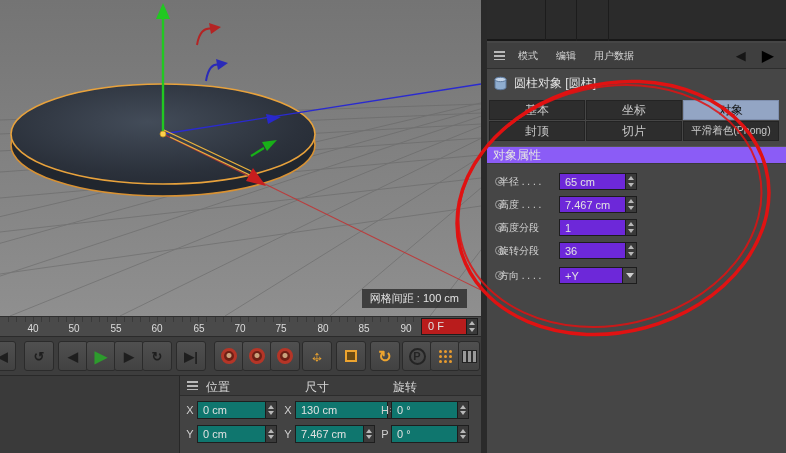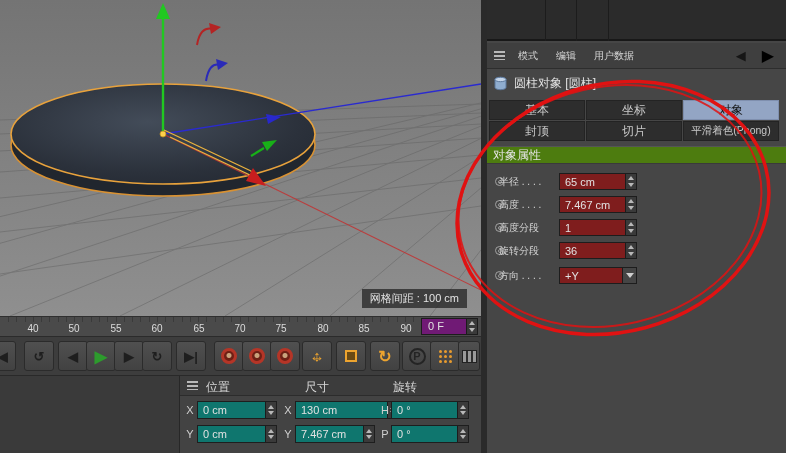--- a/index.html
+++ b/index.html
@@ -14,21 +14,21 @@
   .grid-label { position:absolute; right:14px; bottom:8px; background:rgba(32,32,32,.72);
                 color:#e3e3e3; font-size:11px; padding:2px 8px; white-space:nowrap;margin-top:39px; }
 
   
   .ruler { position:absolute; left:0; top:316px; width:481px; height:21px;
            background:#4a4a4a; border-top:1px solid #2f2f2f; border-bottom:1px solid #2b2b2b; }
   .ruler-ticks { position:absolute; left:8px; top:0; width:410px; height:5px;
                  background:repeating-linear-gradient(90deg,#3a3a3a 0 1px,transparent 1px 8.27px); }
   .rnum { position:absolute; top:6px; width:30px; text-align:center; font-size:10px; color:#dcdcdc; }
   .frame-box { position:absolute; left:421px; top:1px; width:57px; height:17px;
-               background:#701a75; border:1px solid #1d1d1d; display:flex; align-items:stretch; }
+               background:#b91c1c; border:1px solid #1d1d1d; display:flex; align-items:stretch; }
   .frame-box .vtext { flex:1; font-size:11px; color:#e0e0e0; padding:1px 0 0 6px; }
 
   
   .stepper { width:11px; border-left:1px solid #1c1c1c; background:#3a3a3a;
              display:flex; flex-direction:column; justify-content:space-evenly; align-items:center; }
   .stepper i { width:0; height:0; border-left:3px solid transparent; border-right:3px solid transparent; }
   .stepper i.up { border-bottom:4px solid #b8b8b8; }
   .stepper i.dn { border-top:4px solid #b8b8b8; }
   .ddbtn { width:14px; border-left:1px solid #1c1c1c; background:#454545;
            display:flex; align-items:center; justify-content:center; }
@@ -91,30 +91,30 @@
              display:flex; align-items:center; }
   .cyl-icon { margin:0 7px 0 7px; }
   .obj-title { font-size:12px; color:#e2e2e2; }
   .tabrow { position:absolute; left:2px; display:flex; gap:1px; }
   .tab { width:96px; height:20px; background:#2d2d2d; border:1px solid #232323;
          color:#c9c9c9; font-size:12px; display:flex; align-items:center; justify-content:center;
          cursor:pointer; white-space:nowrap; }
   .tab.active { background:#93a5c4; border-color:#7f8fae; color:#131313; }
   .tab.small { font-size:10.5px; }
   .section-strip { position:absolute; left:0; top:146px; width:299px; height:18px;
-                   background:#4d7c0f; border-top:1px solid #555; border-bottom:1px solid #3a3a3a;
+                   background:#8b5cf6; border-top:1px solid #555; border-bottom:1px solid #3a3a3a;
                    font-size:12px; color:#e4e4e4; padding-left:6px; line-height:17px; }
   .field { position:absolute; left:0; width:299px; height:20px; }
   .adot { position:absolute; left:8px; top:5px; width:9px; height:9px; border:1px solid #a2a2a2;
           border-radius:50%; cursor:pointer; }
   .adot::after { content:""; position:absolute; inset:1.5px; border:1px solid #9a9a9a; border-radius:50%; }
   .flabel { position:absolute; left:12px; top:3px; width:48px; font-size:10px; color:#d6d6d6;
             white-space:nowrap; overflow:hidden; }
   .valbox { position:absolute; left:72px; top:1px; width:78px; height:17px;
-            background:#7f1d1d; border:1px solid #1d1d1d; display:flex; align-items:stretch; cursor:pointer; }
+            background:#6d28d9; border:1px solid #1d1d1d; display:flex; align-items:stretch; cursor:pointer; }
 
   
   .annot { position:absolute; left:0; top:0; z-index:50; pointer-events:none; }
 </style>
 </head>
 <body>
 
 <div class="stage">
 
   <div class="viewport">

